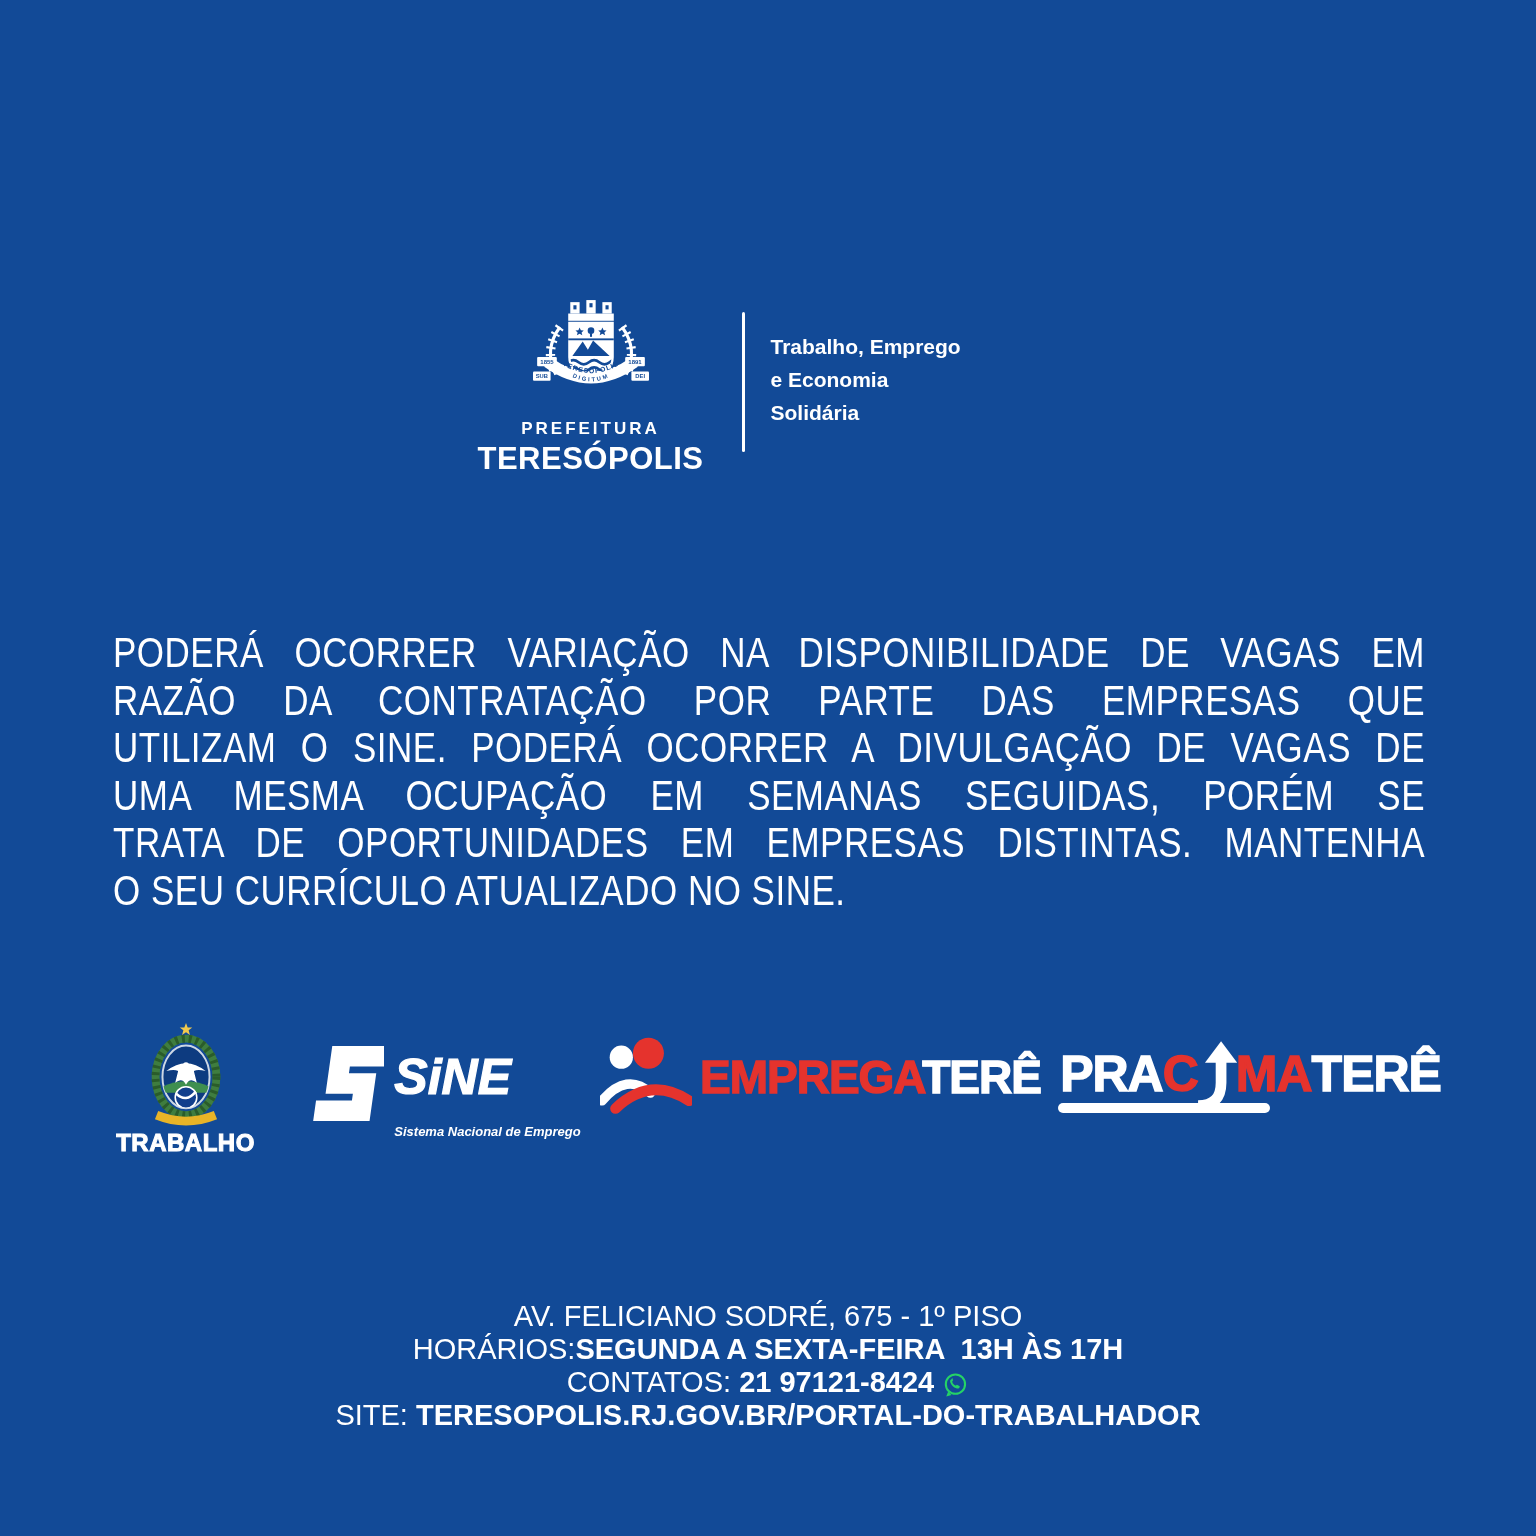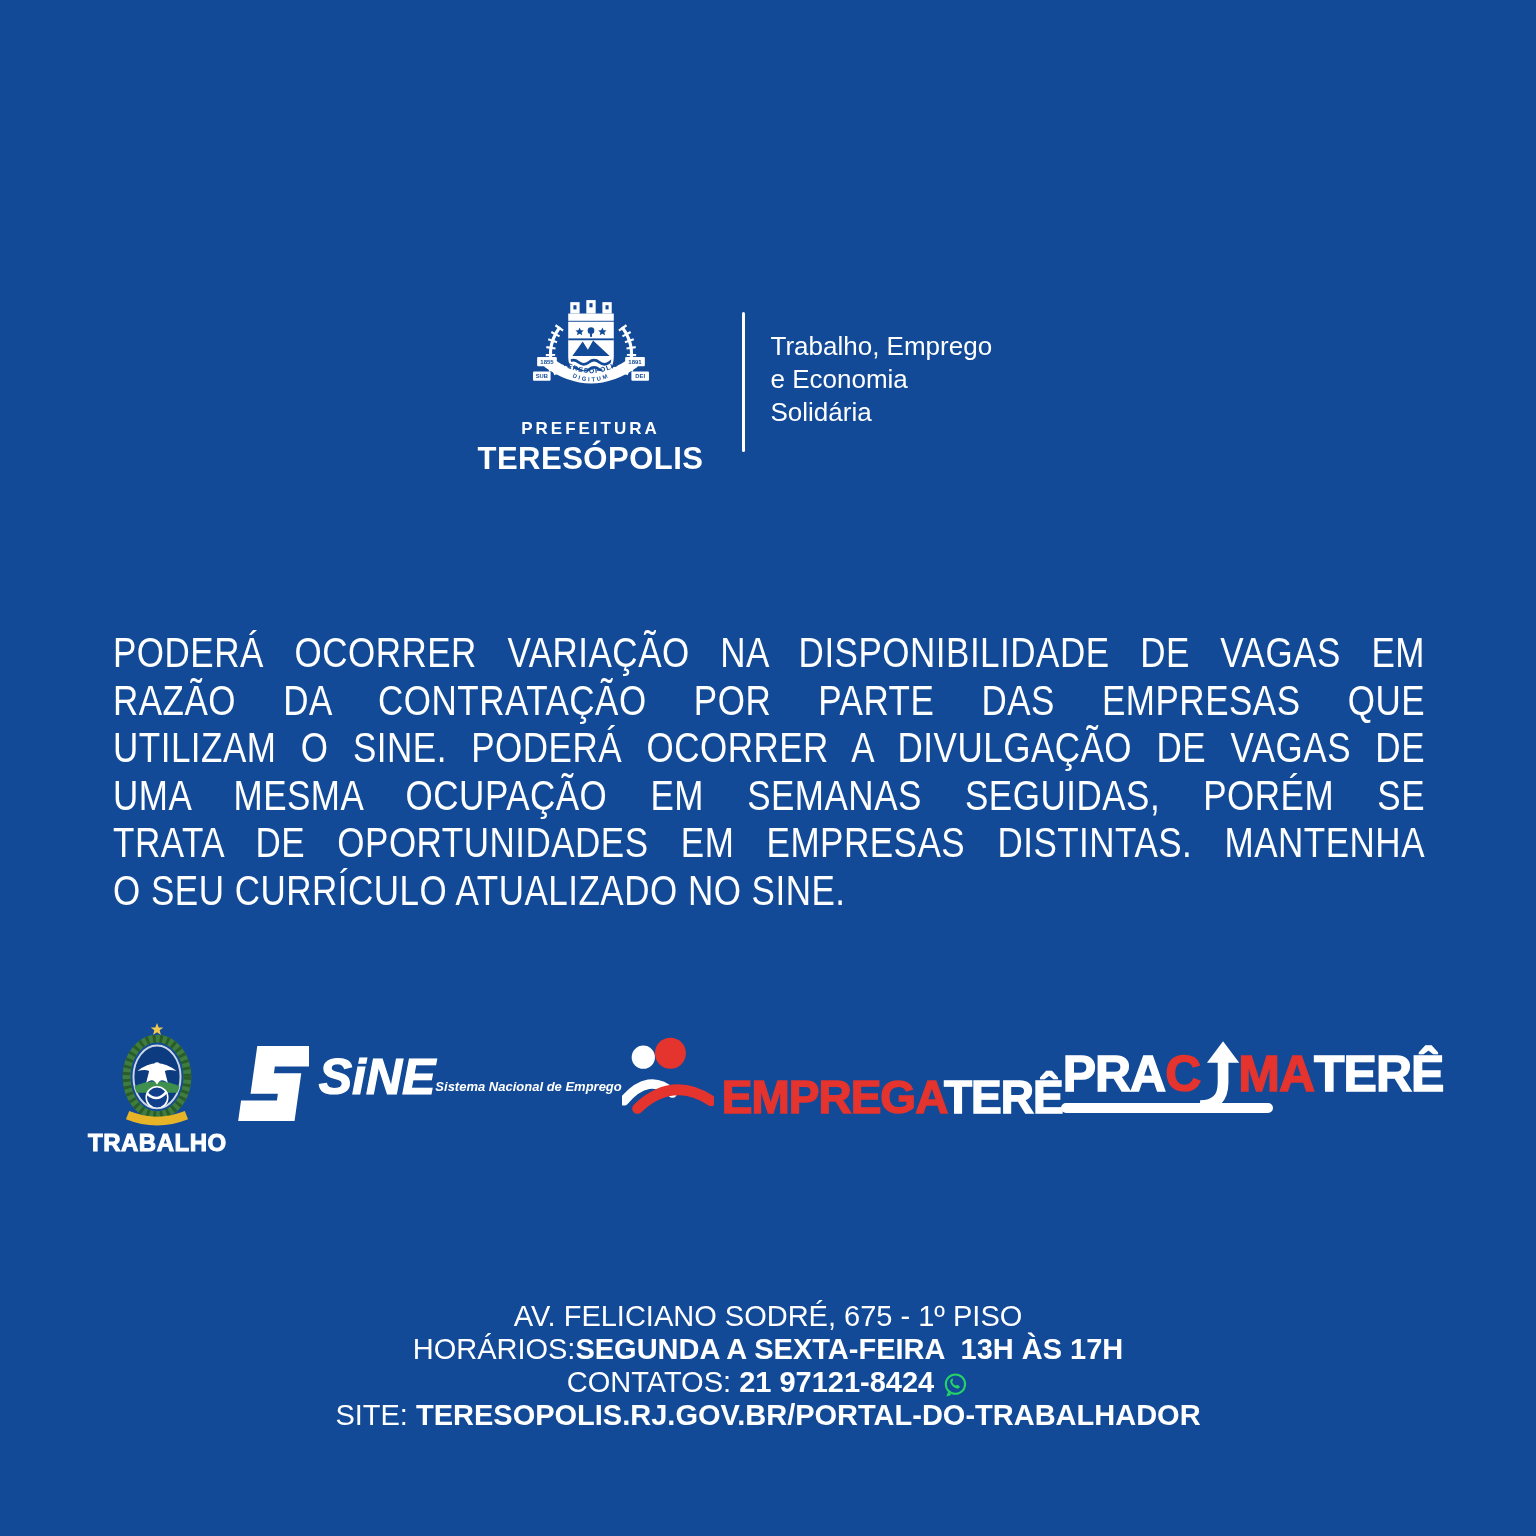--- a/index.html
+++ b/index.html
@@ -11,37 +11,37 @@
   body{font-family:"Liberation Sans",sans-serif;}
   #canvas{position:relative;width:1536px;height:1536px;background:var(--bg);overflow:hidden;color:#fff;}
 
   
   .header{position:absolute;top:298px;left:0;right:0;display:flex;justify-content:center;align-items:flex-start;gap:26px;}
   .crest-block{display:flex;flex-direction:column;align-items:center;width:250px;}
   .crest-block svg{display:block;}
   .prefeitura-label{font-size:17px;font-weight:700;letter-spacing:3px;margin-top:5px;}
   .teresopolis-label{font-size:31px;font-weight:700;letter-spacing:.5px;margin-top:2px;}
   .header-divider{width:3px;height:140px;background:#fff;border-radius:2px;margin-top:14px;}
-  .dept-title{font-size:26px;line-height:33px;font-weight:400;white-space:pre-line;padding-top:32px;width:300px;}
+  .dept-title{font-size:21px;line-height:33px;font-weight:700;white-space:pre-line;padding-top:32px;width:300px;}
 
   
   .notice{position:absolute;top:628px;left:113px;width:1312px;transform:scaleY(1.22);transform-origin:top left;letter-spacing:.5px;}
   .jline{font-size:35px;line-height:39px;font-weight:400;text-align:justify;text-align-last:justify;white-space:nowrap;}
   .jline.last{text-align-last:left;}
 
   
   .partners{position:absolute;top:1022px;left:88px;right:95px;display:flex;justify-content:space-between;align-items:flex-start;}
   .p-block{display:flex;align-items:flex-start;}
   .trabalho-block{flex-direction:column;align-items:center;width:195px;}
   .trabalho-label{font-size:24px;font-weight:700;letter-spacing:.5px;margin-top:3px;-webkit-text-stroke:1px #fff;}
   .sine-block{margin-top:20px;align-items:flex-start;}
-  .sine-text{display:flex;flex-direction:row;align-items:center;margin-left:10px;margin-top:6px;}
+  .sine-text{display:flex;flex-direction:column;align-items:flex-start;margin-left:10px;margin-top:6px;}
   .sine-wordmark{font-size:50px;font-weight:700;font-style:italic;letter-spacing:0px;-webkit-text-stroke:1.2px #fff;}
   .sine-subtitle{font-size:13px;font-style:italic;font-weight:700;margin-top:18px;white-space:nowrap;}
-  .emprega-block{margin-top:14px;align-items:flex-end;}
+  .emprega-block{margin-top:14px;align-items:flex-start;}
   .wordmark{font-size:46px;font-weight:700;letter-spacing:-1px;-webkit-text-stroke:1.4px currentColor;line-height:1;}
   .emprega-text{margin-left:8px;margin-top:18px;white-space:nowrap;}
   .red{color:var(--red);}
   .white{color:#fff;}
   .pracima-block{position:relative;margin-top:16px;align-items:flex-end;white-space:nowrap;}
   .pracima-block .wordmark{font-size:50px;}
   .pracima-underline{position:absolute;left:-2px;bottom:-14px;width:212px;height:10px;background:#fff;border-radius:5px;}
   .pracima-arrow{margin:0 -5px -13px -3px;display:inline-block;}
 
   

